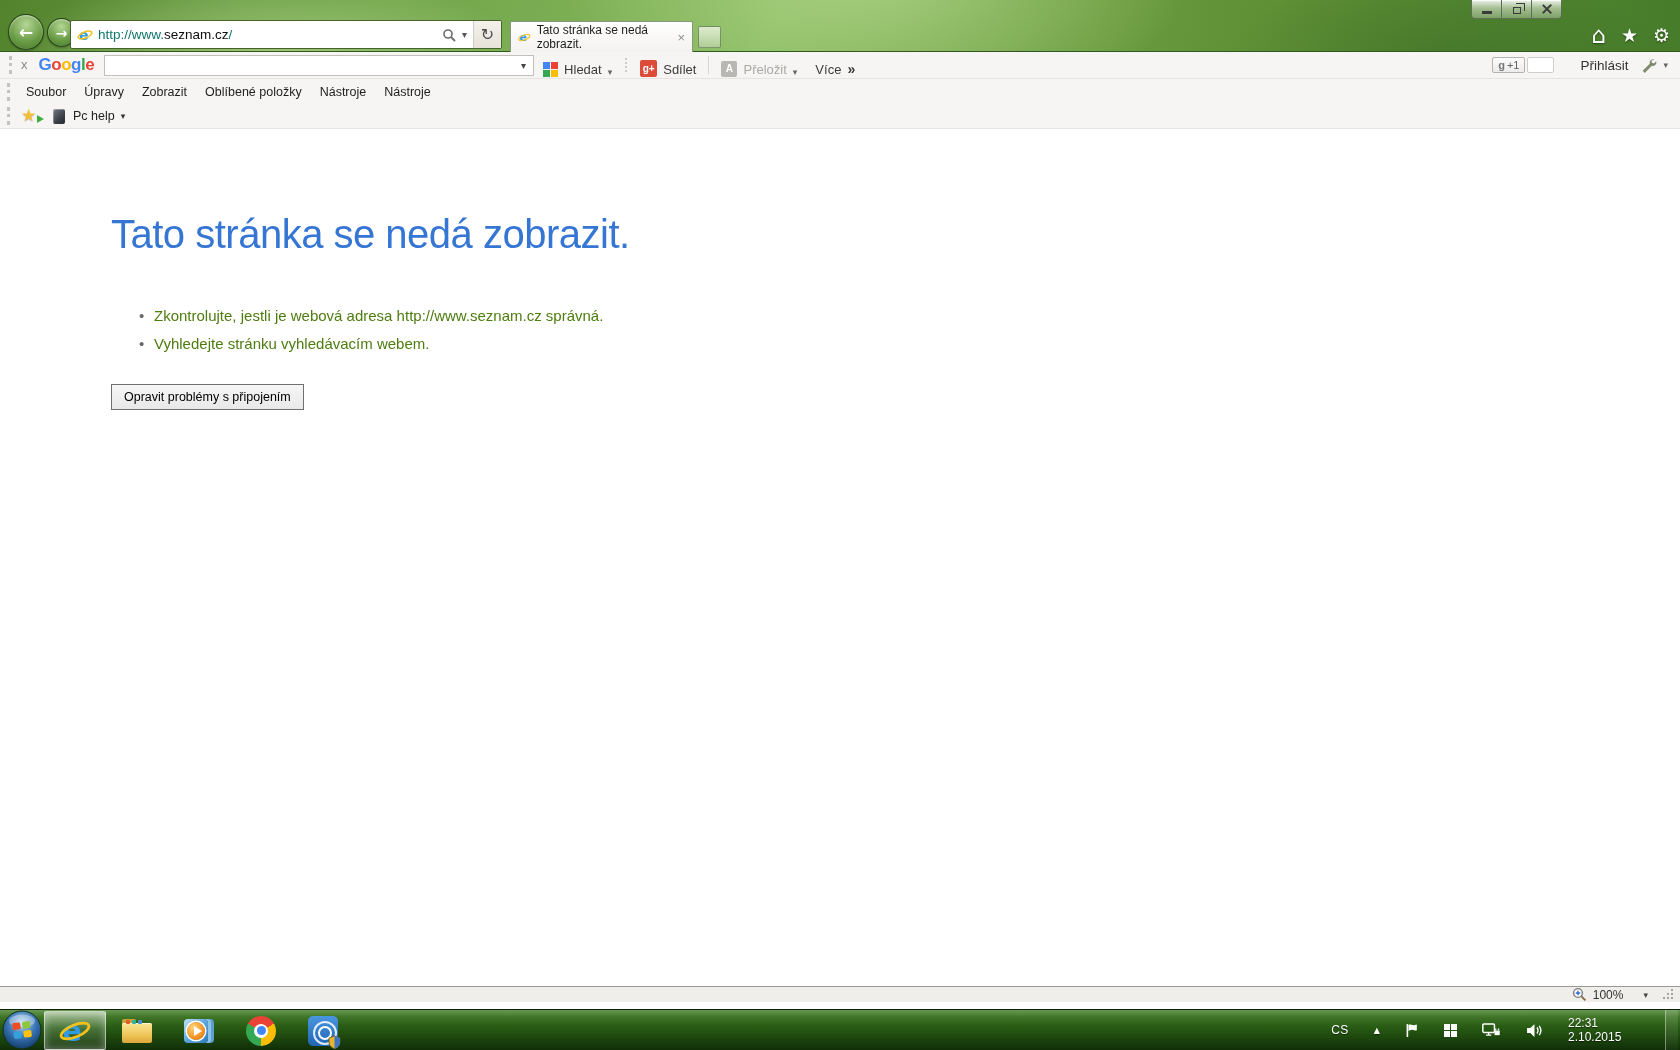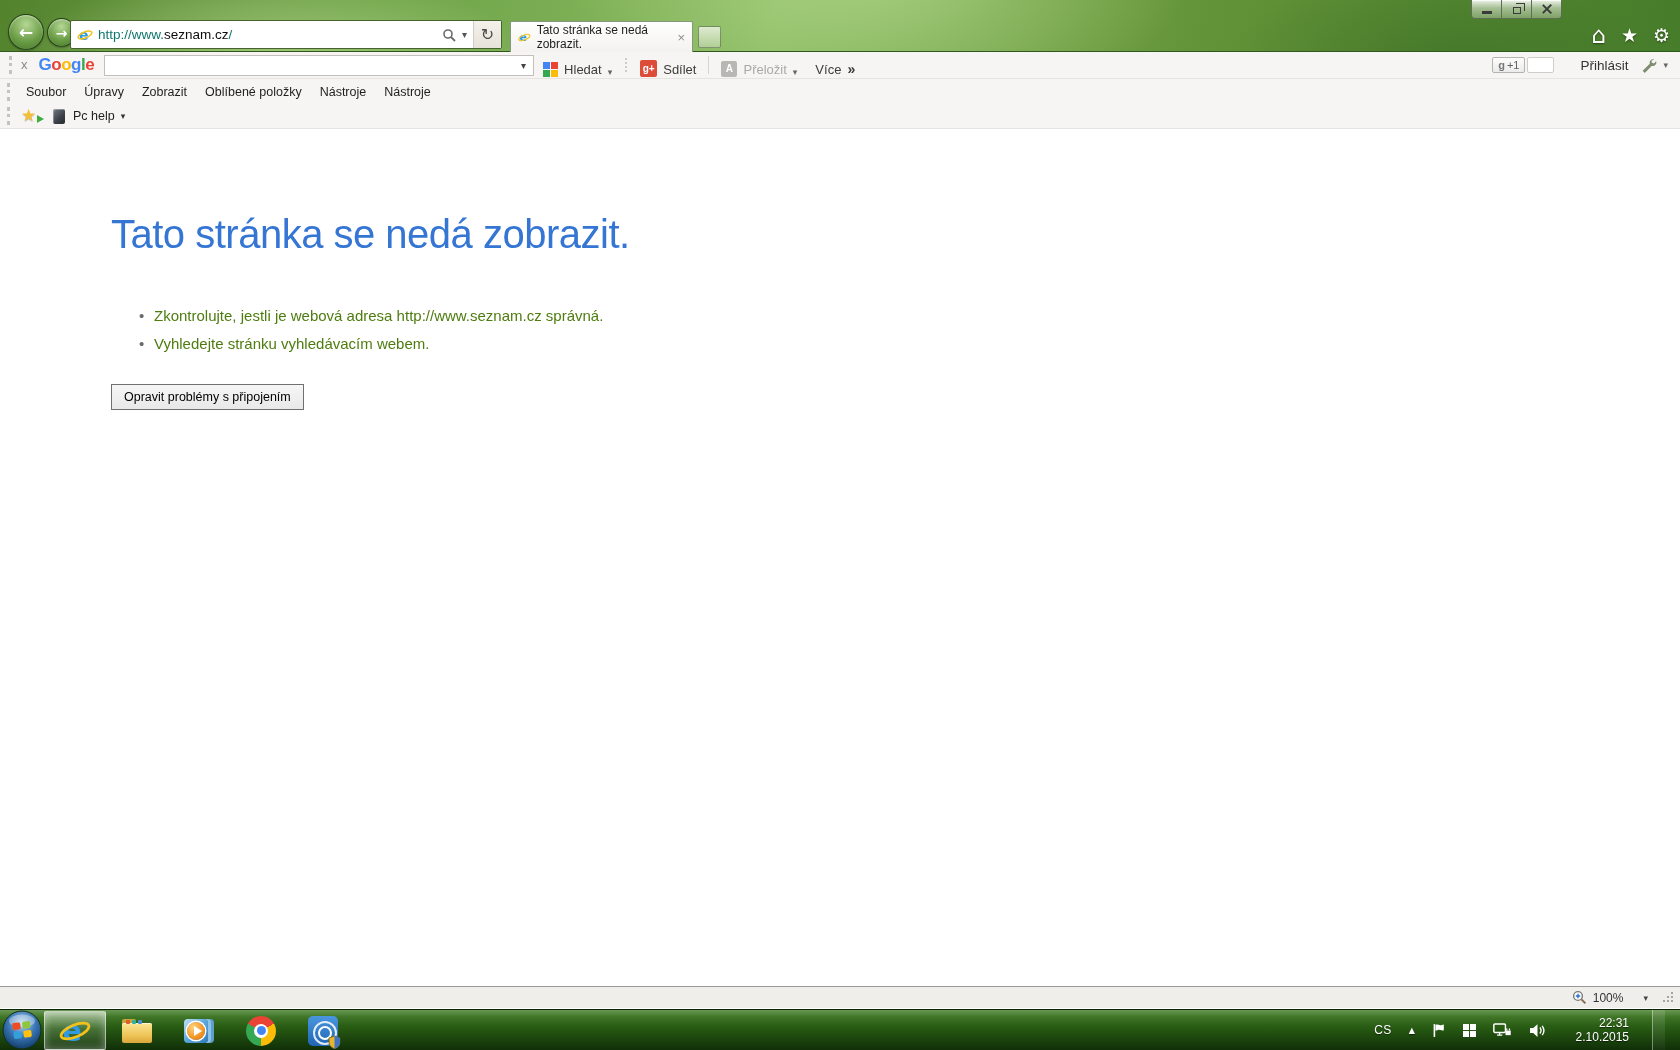--- a/index.html
+++ b/index.html
@@ -111,21 +111,21 @@
 
 .page{position:absolute;left:0;top:129px;width:1680px;height:857px;background:#fff}
 .err-title{margin:83px 0 0 111px;font-size:40px;font-weight:300;letter-spacing:-.5px;color:var(--accent-blue)}
 .err-list{margin:45px 0 0 139px;list-style:none}
 .err-list li{position:relative;padding-left:15px;color:#4d7c0f;font-size:15px;line-height:27.5px}
 .err-list li::before{content:"•";position:absolute;left:0;top:0;color:#6a6a6a}
 .fix-btn{display:inline-block;margin:27px 0 0 111px;font-size:12.5px;color:#000;padding:5px 12px;
   background:linear-gradient(#f6f6f6,#e8e8e8);border:1px solid #707070;font-family:"Liberation Sans",sans-serif;cursor:default}
 
 
-.statusbar{position:absolute;left:0;top:986px;width:1680px;height:22px;background:var(--statusbar-bg);
+.statusbar{position:absolute;left:0;top:986px;width:1680px;height:16px;background:var(--statusbar-bg);
   border-top:1px solid #9a9894;display:flex;align-items:center;justify-content:flex-end;
   padding-right:5px;font-size:12px;color:#333}
 .zoomctrl{display:flex;align-items:center;gap:6px}
 .zoom-caret{font-size:9px;color:#444;margin-left:14px}
 .grip{position:relative;width:13px;height:13px;margin-left:14px}
 .grip::before{content:"";position:absolute;right:2px;bottom:2px;width:2px;height:2px;background:#a7a5a1;
   box-shadow:0 -4px #a7a5a1,0 -8px #a7a5a1,-4px 0 #a7a5a1,-4px -4px #a7a5a1,-8px 0 #a7a5a1}
 
 
 .taskbar{position:absolute;left:0;top:1009px;width:1680px;height:41px;display:flex;align-items:center;
@@ -151,27 +151,27 @@
   border-top:5px solid transparent;border-bottom:5px solid transparent}
 .chrome-ic{position:relative;width:30px;height:30px;border-radius:50%;
   background:conic-gradient(from -60deg,#ea4335 0 120deg,#fbbc05 120deg 240deg,#34a853 240deg 360deg)}
 .chrome-ic::before{content:"";position:absolute;left:8px;top:8px;width:14px;height:14px;border-radius:50%;background:#fff}
 .chrome-ic::after{content:"";position:absolute;left:10.5px;top:10.5px;width:9px;height:9px;border-radius:50%;background:#4285F4}
 .aiapp{position:relative;width:30px;height:30px;border-radius:5px;
   background:linear-gradient(#4a95e0,#1f66b5)}
 .aiapp::before{content:"";position:absolute;left:10px;top:10px;width:10px;height:10px;border:2px solid #fff;border-radius:50%}
 .aiapp::after{content:"";position:absolute;left:5px;top:5px;width:20px;height:20px;border:2px solid rgba(255,255,255,.85);border-radius:50%}
 .aiapp svg{position:absolute;right:-3px;bottom:-3px;z-index:2}
-.tray{margin-left:auto;display:flex;align-items:center;gap:17px;padding-right:15px;color:#fff;
+.tray{margin-left:auto;display:flex;align-items:center;gap:25px;padding-right:2px;color:#fff;
   font-size:12px;text-shadow:0 1px 1px rgba(0,0,0,.55)}
 .tray-lang{letter-spacing:.5px}
 .tray-expand{font-size:8px}
 .gwx{display:grid;grid-template-columns:6px 6px;grid-template-rows:6px 6px;gap:1px}
 .gwx i{background:#fff;display:block}
-.tray-clock{text-align:right;line-height:14px;min-width:66px}
+.tray-clock{text-align:left;line-height:14px;min-width:66px}
 .showdesktop{width:13px;height:41px;margin-left:6px;border-left:1px solid rgba(255,255,255,.4);
   background:linear-gradient(rgba(255,255,255,.14),rgba(255,255,255,.03))}
 </style>
 </head>
 <body>
 
 <div class="screen">
 
   <div class="chrome">
     <div class="navbtn back uni">

